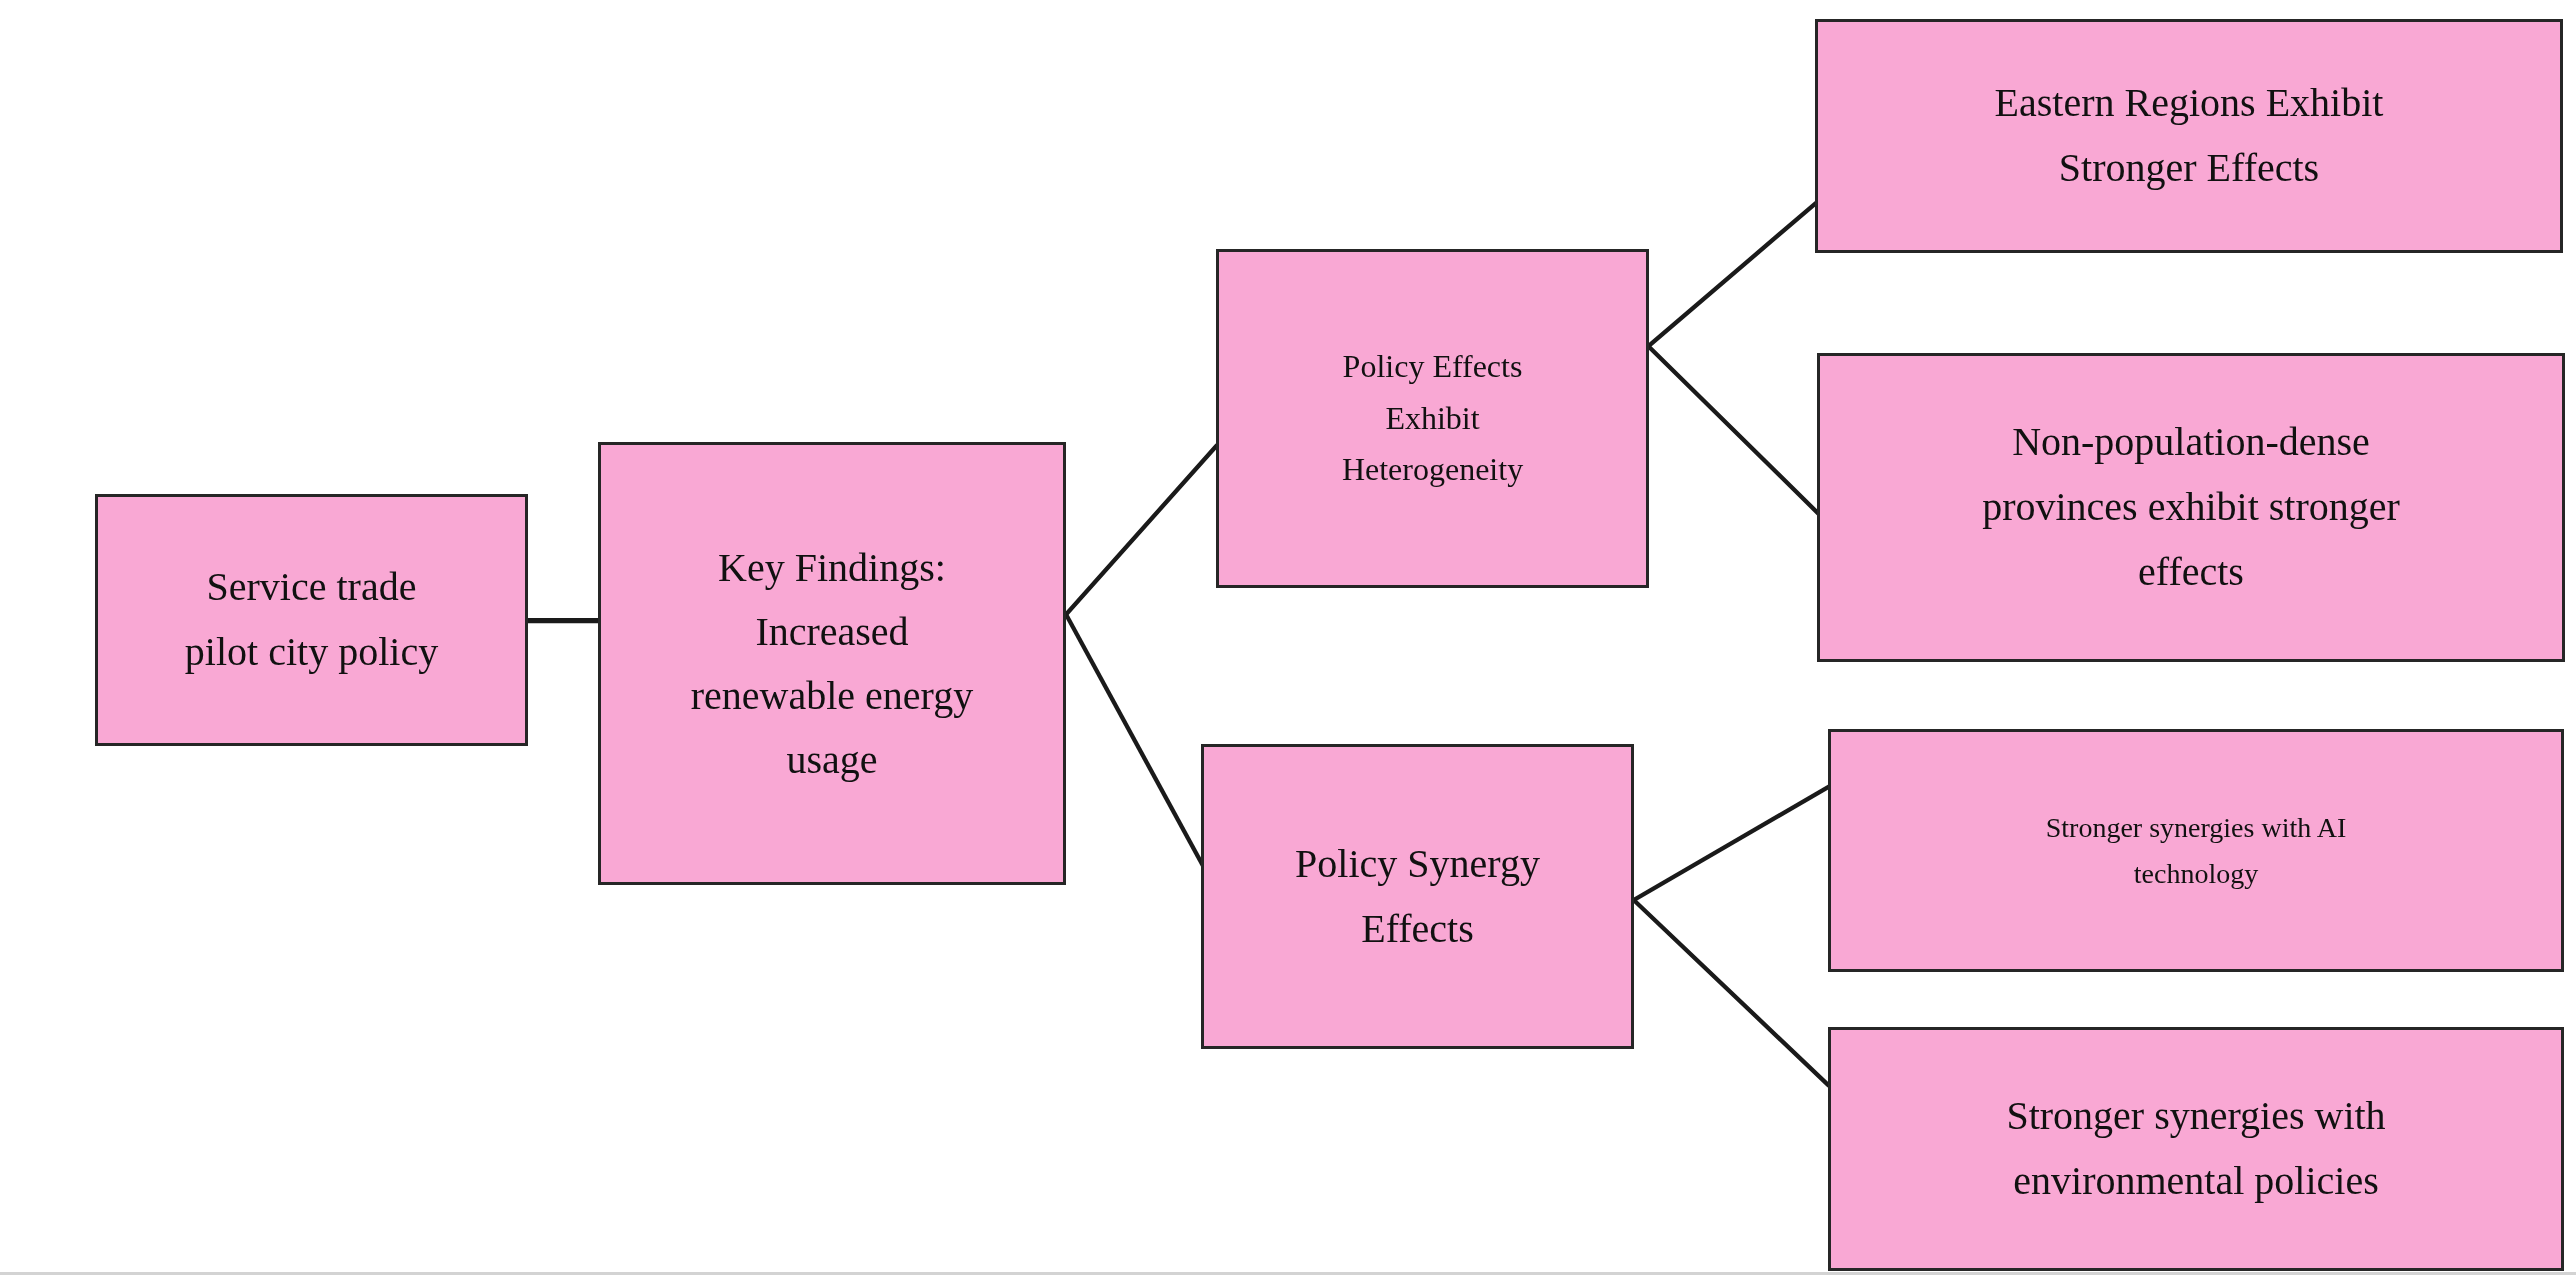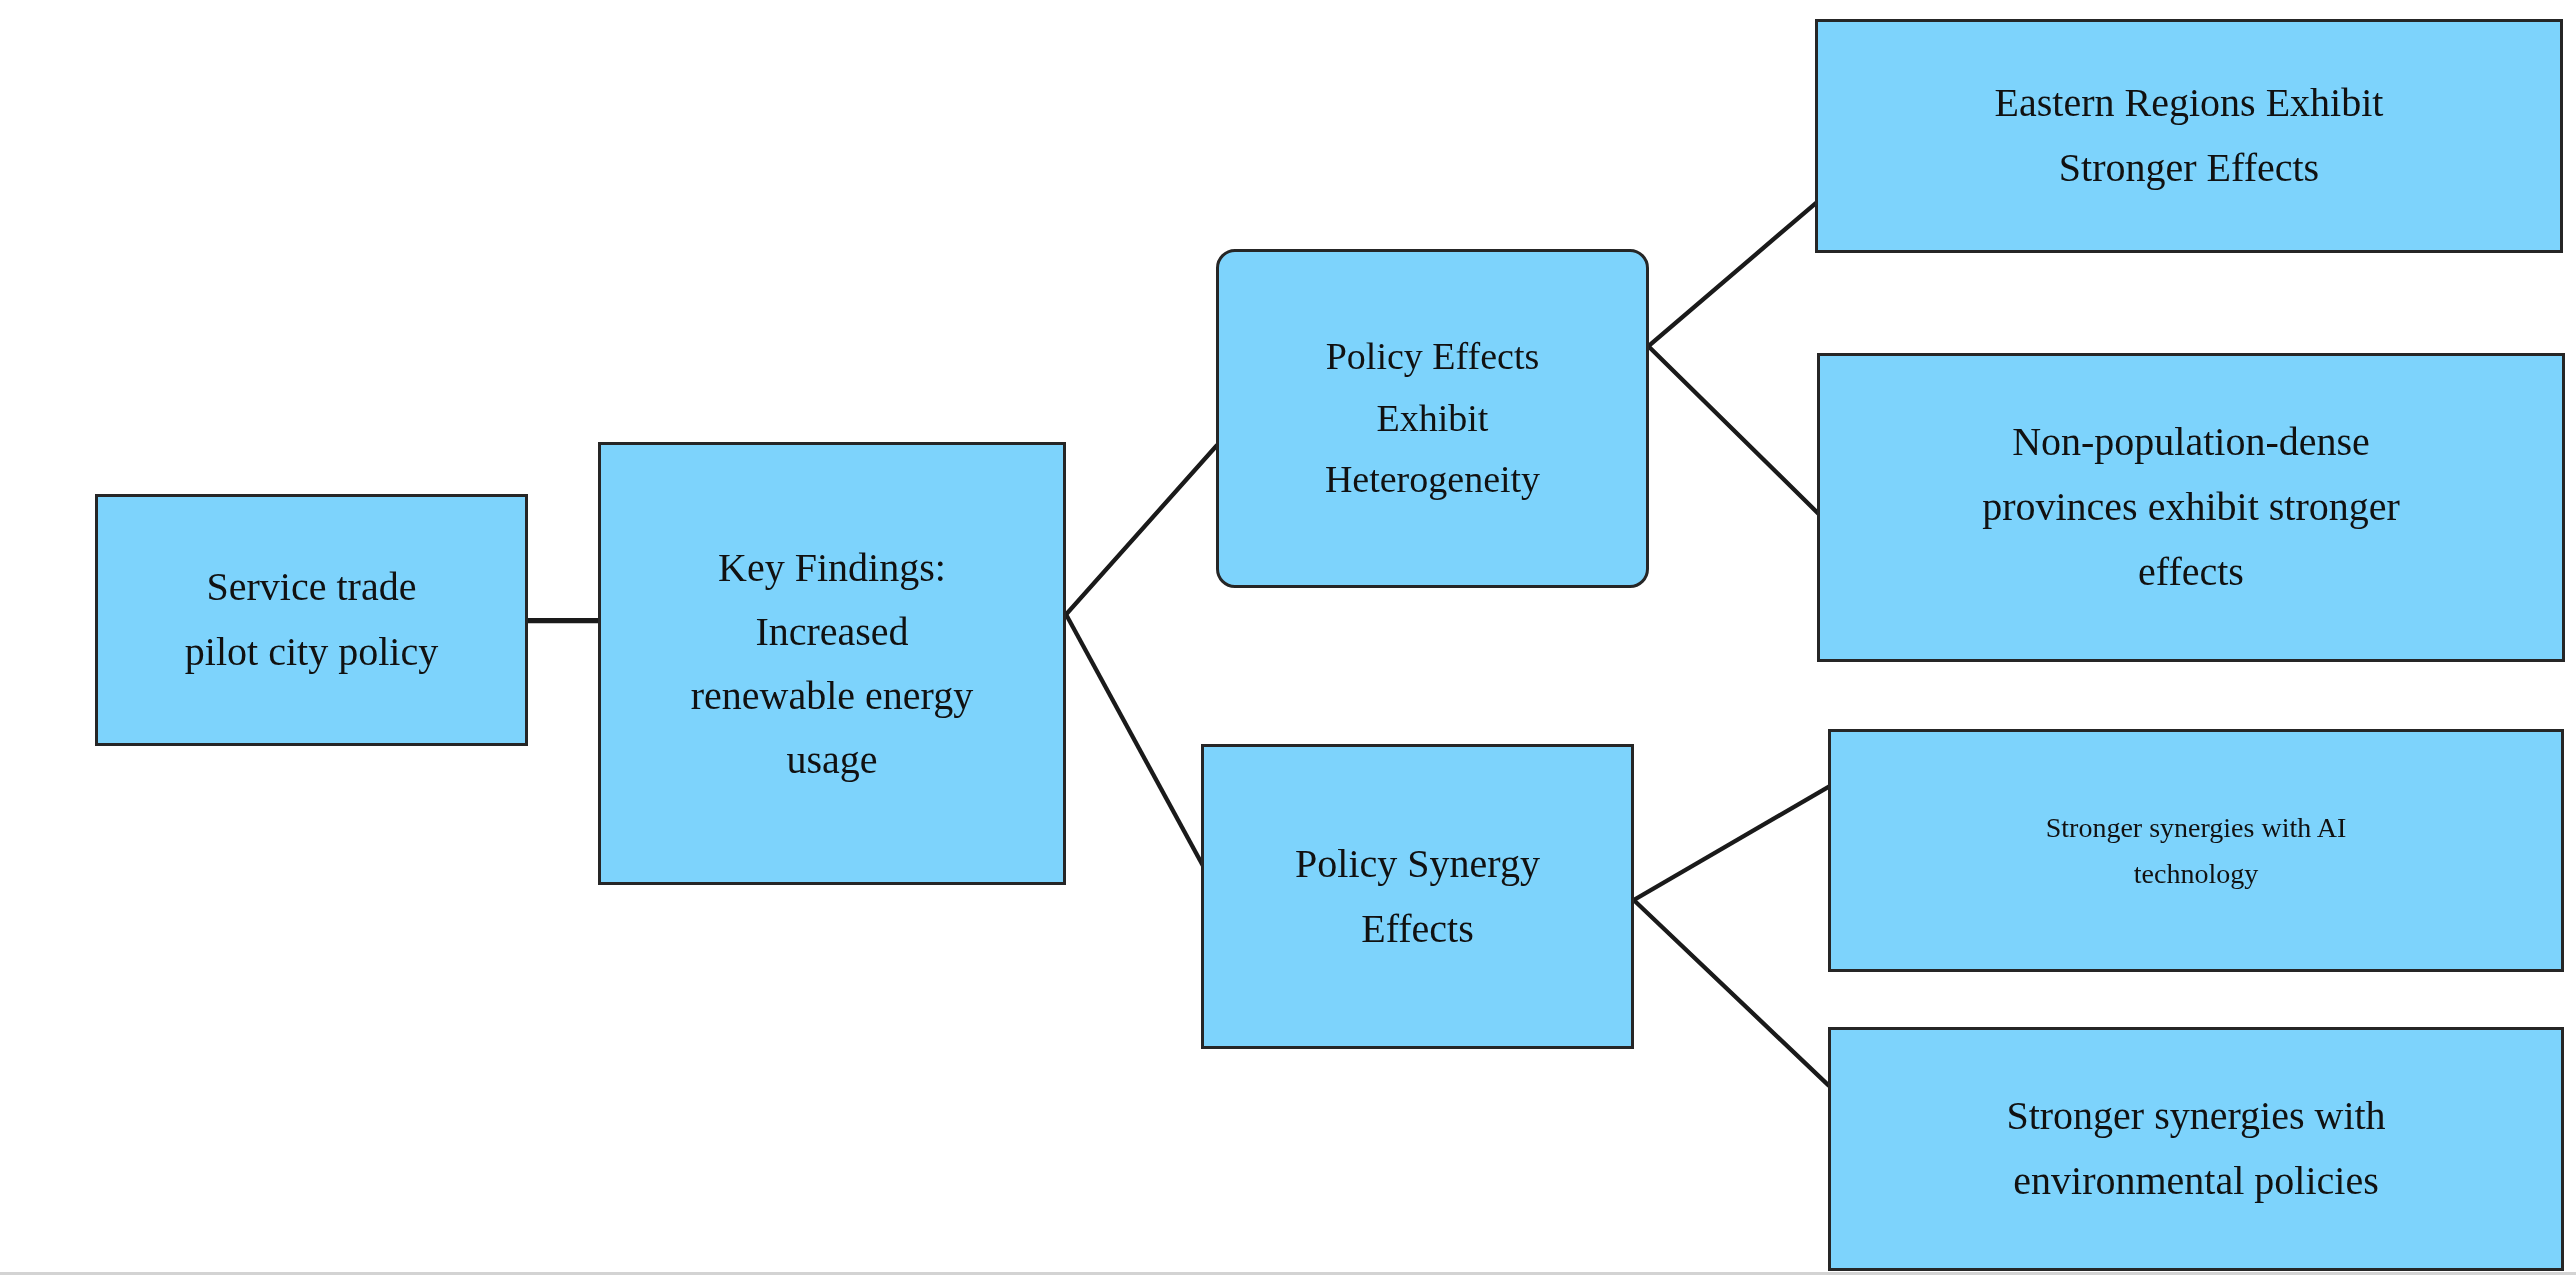--- a/index.html
+++ b/index.html
@@ -23,21 +23,21 @@
     left: 0;
     top: 0;
     width: 2576px;
     height: 1280px;
     pointer-events: none;
   }
   .node {
     position: absolute;
     box-sizing: border-box;
     border: 3.5px solid #262626;
-    background: #7dd3fc;
+    background: #f9a8d4;
     display: flex;
     align-items: center;
     justify-content: center;
     text-align: center;
     color: #111111;
     font-family: "Liberation Serif", "DejaVu Serif", serif;
     font-weight: 400;
   }
   .node-text {
     display: block;
@@ -50,21 +50,21 @@
   #node-source {
     left: 95px;  top: 494px;  width: 433px;  height: 252px;
     font-size: 40px; line-height: 1.62; align-items: center;
   }
   #node-key-findings {
     left: 598px;  top: 422px;  width: 468px;  height: 443px;
     font-size: 40px; line-height: 1.60; margin-top: 20px;
   }
   #node-heterogeneity {
     left: 1216px; top: 249px;  width: 433px;  height: 339px;
-    font-size: 38px; line-height: 1.62; border-radius: 19px;
+    font-size: 32px; line-height: 1.62;
   }
   #node-synergy {
     left: 1201px; top: 744px;  width: 433px;  height: 305px;
     font-size: 40px; line-height: 1.62;
   }
   #node-eastern {
     left: 1815px; top: 19px;   width: 748px;  height: 234px;
     font-size: 40px; line-height: 1.62;
   }
   #node-nonpop {

